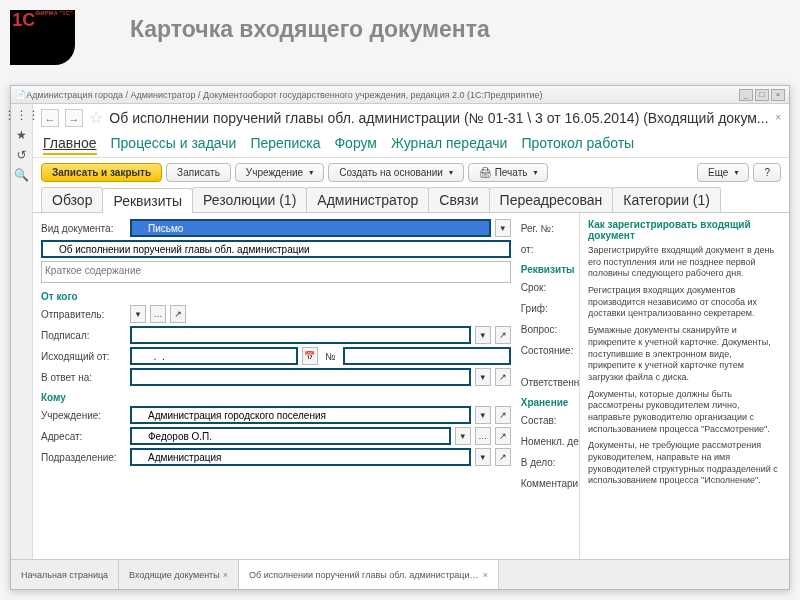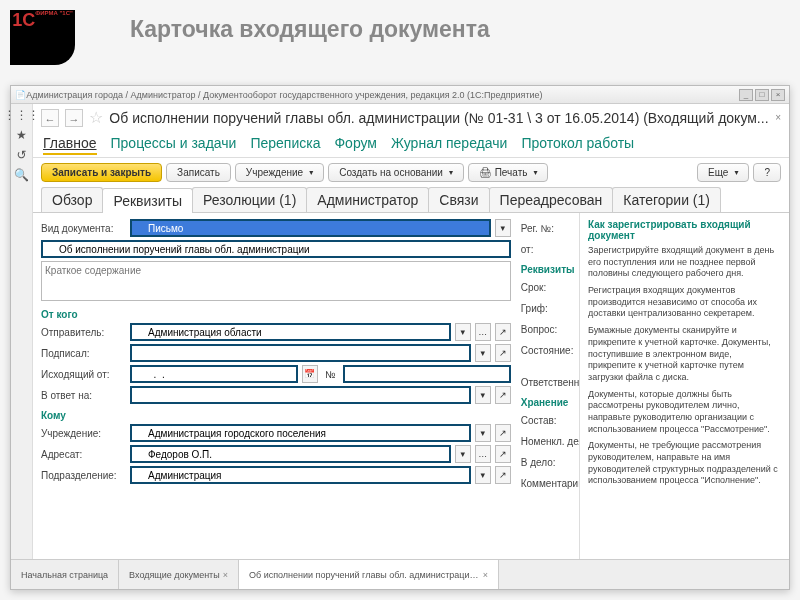--- a/index.html
+++ b/index.html
@@ -33,21 +33,21 @@
 .inner-tab{padding:4px 10px;border:1px solid #ccc;border-bottom:none;background:#f5f5f5;margin-right:-1px;cursor:pointer;border-radius:3px 3px 0 0}
 .inner-tab.active{background:#fff;position:relative;top:1px}
 .form-area{flex:1;display:flex;overflow:hidden}
 .form-left{flex:1;padding:6px 8px;overflow-y:auto}
 .form-right{width:210px;border-left:1px solid #ddd;padding:6px 8px;font-size:9px;color:#444;overflow-y:auto}
 .row{display:flex;align-items:center;margin-bottom:3px;gap:4px}
 .lbl{width:85px;font-size:10px;color:#444}
 .inp{flex:1;height:18px;border:2px solid #0c4a6e;padding:0 16px;font-size:10px;background:#fff}
 .inp.sel{background:#3d7bdb;color:#fff}
 .mini-btn{width:16px;height:18px;border:1px solid #bbb;background:#f5f5f5;font-size:9px;cursor:pointer;display:flex;align-items:center;justify-content:center}
-.textarea{width:100%;height:40px;border:1px solid #bbb;padding:3px;font-size:10px;color:#aaa;resize:none}
+.textarea{width:100%;height:22px;border:1px solid #bbb;padding:3px;font-size:10px;color:#aaa;resize:none}
 .section-h{font-size:10px;color:#187;margin:6px 0 3px;font-weight:bold}
 .two-col{display:flex;gap:10px}
 .col{flex:1}
 .help-title{color:#187;font-weight:bold;font-size:10px;margin-bottom:4px}
 .help-p{margin-bottom:5px;line-height:1.3}
 .bottom-tabs{position:absolute;bottom:0;left:0;right:0;height:30px;background:#eee;border-top:1px solid #ccc;display:flex;font-size:9px}
 .btab{padding:2px 10px;border-right:1px solid #ccc;color:#555;cursor:pointer;display:flex;align-items:center;gap:3px}
 .btab.active{background:#fff}
 .btab .x{font-size:9px;color:#888}
 </style>
@@ -136,21 +136,20 @@
                 <div class="mini-btn">▾</div>
               </div>
               <div class="row">
                 <input class="inp" value="Об исполнении поручений главы обл. администрации" style="">
               </div>
               <textarea class="textarea" placeholder="Краткое содержание" style=""></textarea>
 
               <div class="section-h">От кого</div>
               <div class="row">
                   <span class="lbl">Отправитель:</span>
-                  <input class="inp" value="Администрация области" style="">
                   <div class="mini-btn">▾</div>
                   <div class="mini-btn">…</div>
                   <div class="mini-btn">↗</div>
                 </div>
               <div class="row">
                   <span class="lbl">Подписал:</span>
                   <input class="inp" style="">
                   <div class="mini-btn">▾</div>
                   <div class="mini-btn">↗</div>
                 </div>

